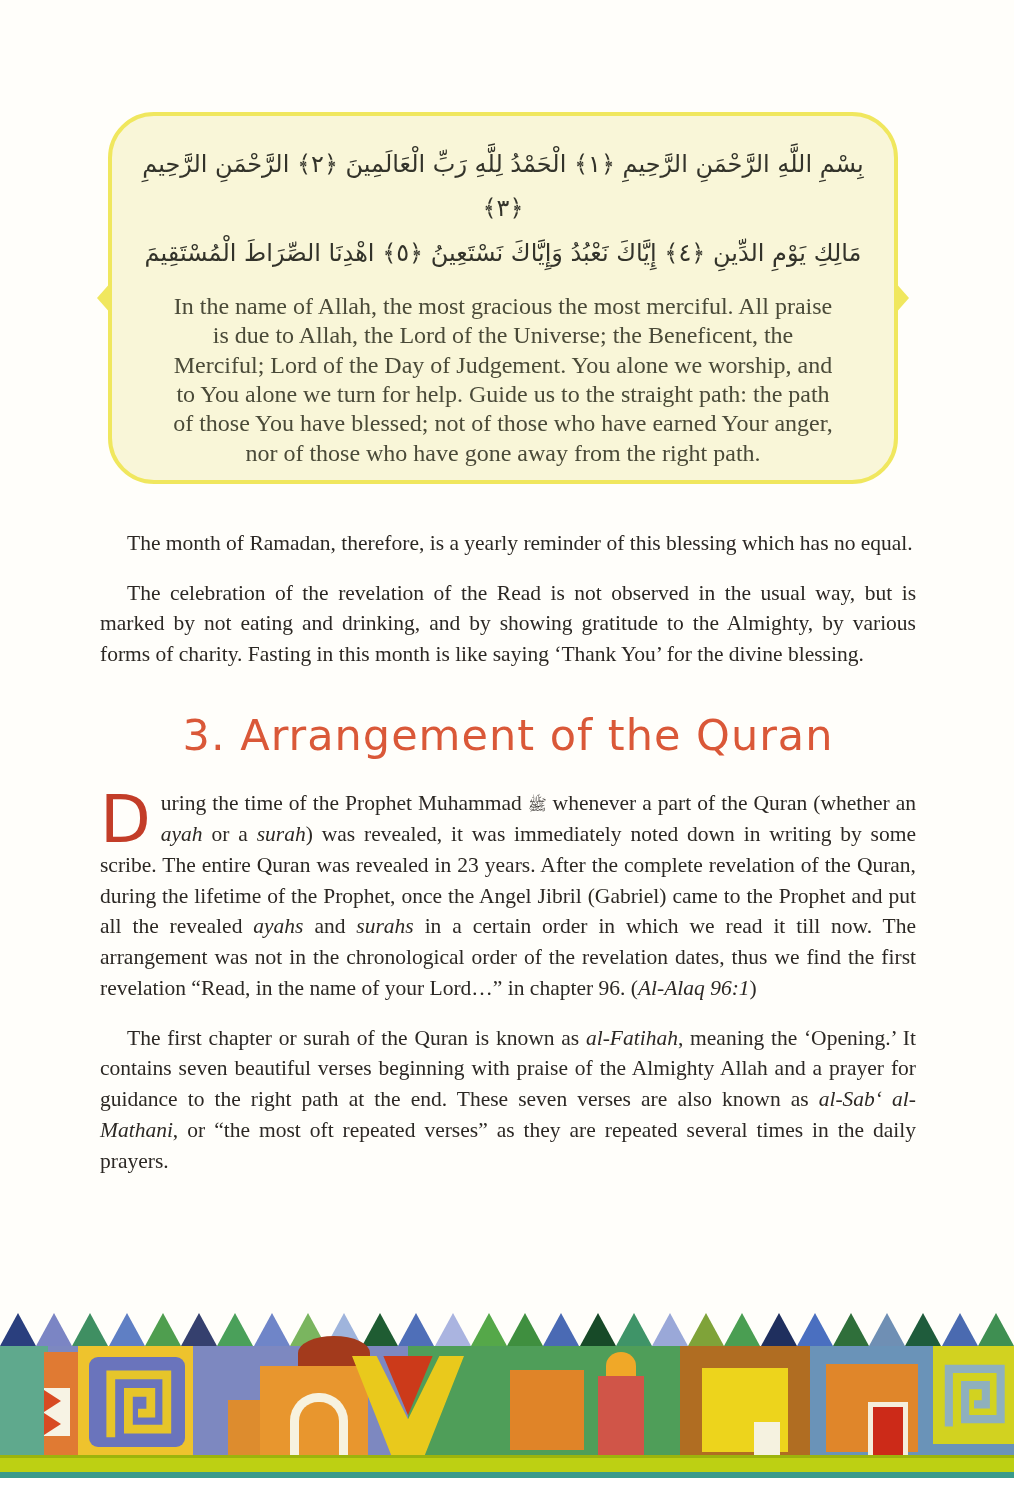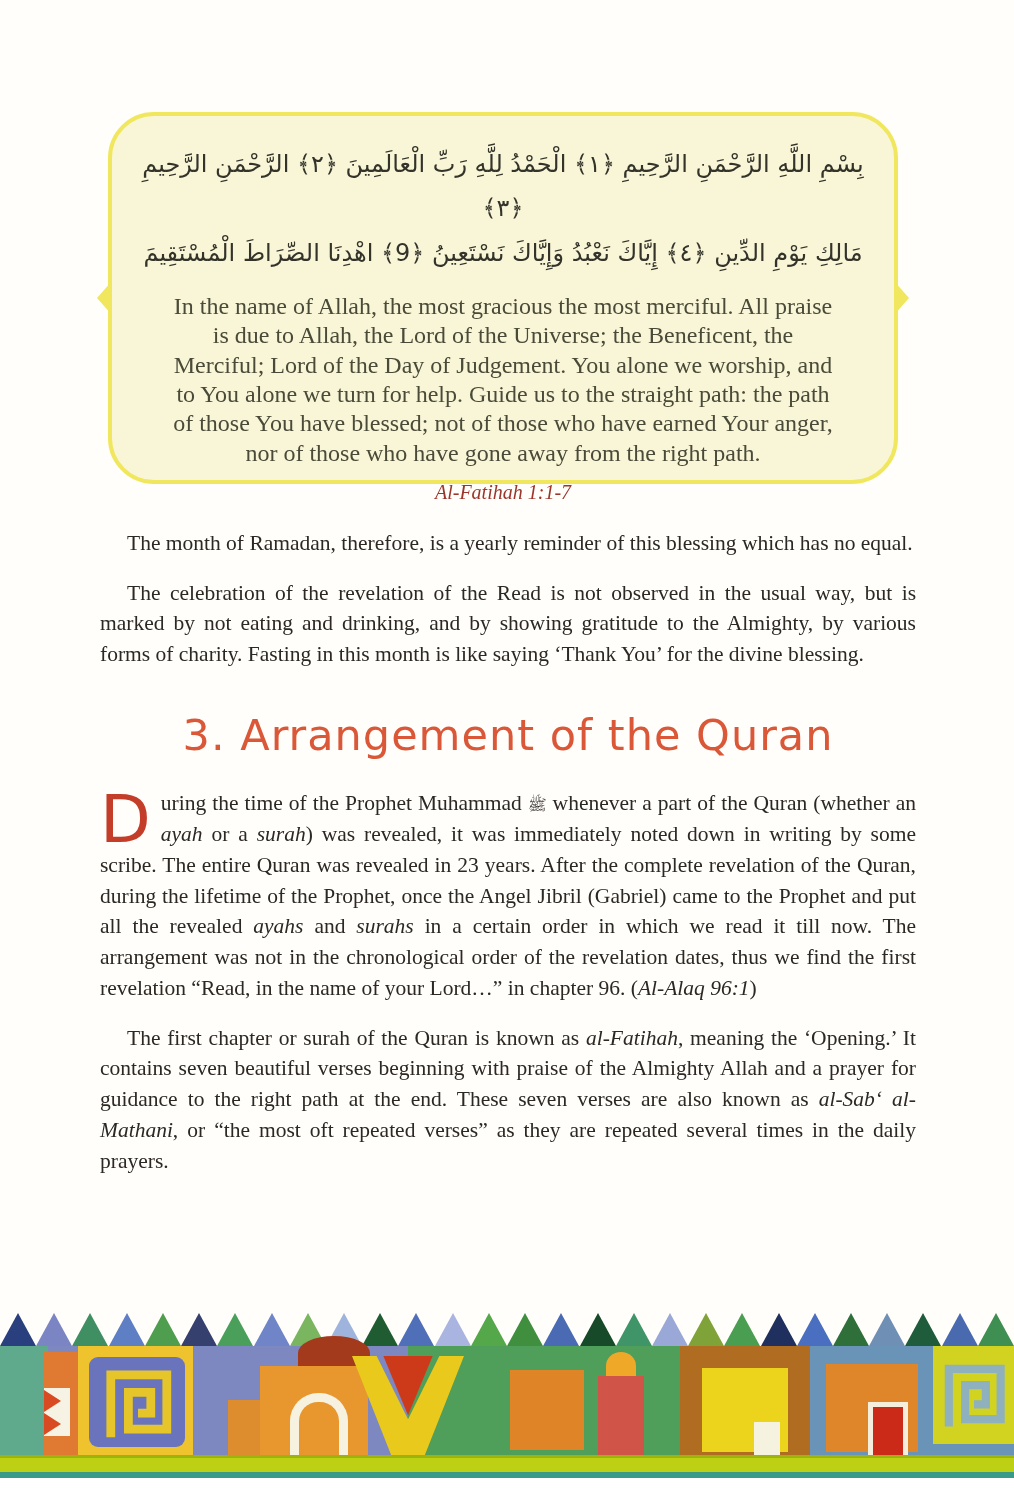--- a/index.html
+++ b/index.html
@@ -81,24 +81,23 @@
 </head>
 <body>
 
 <div class="page">
 
   <section class="quote-box">
     <span class="brace brace-left"></span>
     <span class="brace brace-right"></span>
     <div class="arabic" dir="rtl">
       <div>بِسْمِ اللَّهِ الرَّحْمَنِ الرَّحِيمِ ﴿١﴾ الْحَمْدُ لِلَّهِ رَبِّ الْعَالَمِينَ ﴿٢﴾ الرَّحْمَنِ الرَّحِيمِ ﴿٣﴾</div>
-      <div>مَالِكِ يَوْمِ الدِّينِ ﴿٤﴾ إِيَّاكَ نَعْبُدُ وَإِيَّاكَ نَسْتَعِينُ ﴿9﴾ اهْدِنَا الصِّرَاطَ الْمُسْتَقِيمَ</div>
+      <div>مَالِكِ يَوْمِ الدِّينِ ﴿٤﴾ إِيَّاكَ نَعْبُدُ وَإِيَّاكَ نَسْتَعِينُ ﴿٥﴾ اهْدِنَا الصِّرَاطَ الْمُسْتَقِيمَ</div>
     </div>
     <p class="translation">In the name of Allah, the most gracious the most merciful. All praise is due to Allah, the Lord of the Universe; the Beneficent, the Merciful; Lord of the Day of Judgement. You alone we worship, and to You alone we turn for help. Guide us to the straight path: the path of those You have blessed; not of those who have earned Your anger, nor of those who have gone away from the right path.</p>
-    <p class="citation">Al-Fatihah 1:1-7</p>
   </section>
 
   <main class="content">
     <p class="body-p">The month of Ramadan, therefore, is a yearly reminder of this blessing which has no equal.</p>
     <p class="body-p">The celebration of the revelation of the Read is not observed in the usual way, but is marked by not eating and drinking, and by showing gratitude to the Almighty, by various forms of charity. Fasting in this month is like saying ‘Thank You’ for the divine blessing.</p>
     <h1 class="heading">3. Arrangement of the Quran</h1>
     <p class="body-p dropcap-p">
       <span class="dropcap">D</span><span><span>uring the time of the Prophet Muhammad </span><span class="honorific">ﷺ</span><span> whenever a part of the Quran (whether an </span><i>ayah</i><span> or a </span><i>surah</i><span>) was revealed, it was immediately noted down in writing by some scribe. The entire Quran was revealed in 23 years. After the complete revelation of the Quran, during the lifetime of the Prophet, once the Angel Jibril (Gabriel) came to the Prophet and put all the revealed </span><i>ayahs</i><span> and </span><i>surahs</i><span> in a certain order in which we read it till now. The arrangement was not in the chronological order of the revelation dates, thus we find the first revelation “Read, in the name of your Lord…” in chapter 96. (</span><i>Al-Alaq 96:1</i><span>)</span></span>
     </p>
     <p class="body-p"><span>The first chapter or surah of the Quran is known as </span><i>al-Fatihah</i><span>, meaning the ‘Opening.’ It contains seven beautiful verses beginning with praise of the Almighty Allah and a prayer for guidance to the right path at the end. These seven verses are also known as </span><i>al-Sab‘ al- Mathani</i><span>, or “the most oft repeated verses” as they are repeated several times in the daily prayers.</span></p>

